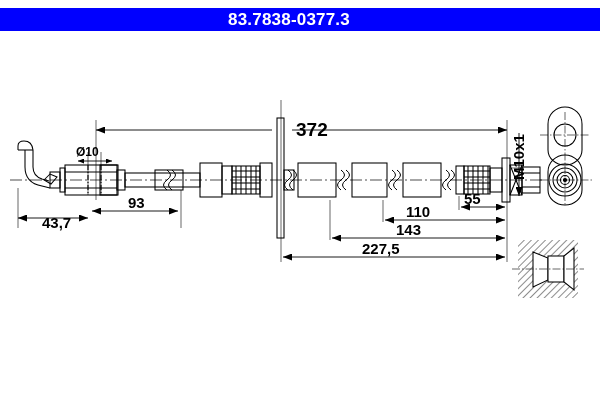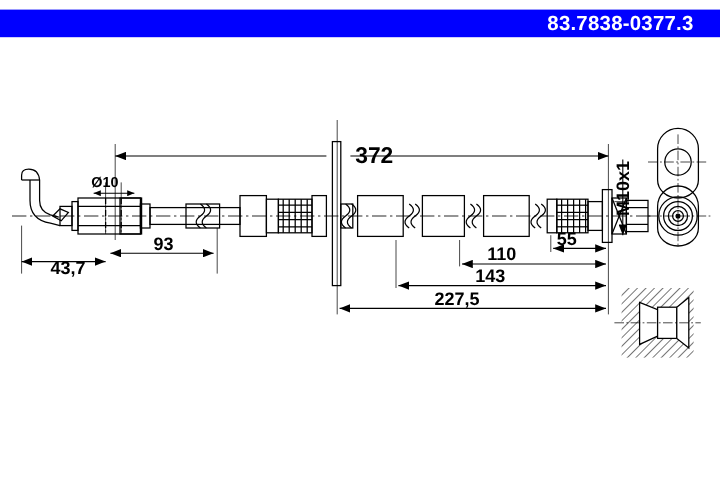--- a/index.html
+++ b/index.html
@@ -1,21 +1,21 @@
 <!DOCTYPE html>
 <html><head>
 <meta charset="utf-8">
 <style>
   html,body{margin:0;padding:0;background:#fff;}
   body{width:600px;height:400px;overflow:hidden;
        font-family:"Liberation Sans",sans-serif;}
   #sheet{position:relative;width:600px;height:400px;background:#fff;}
   #header{position:absolute;left:0;top:8px;width:600px;height:23px;
           background:#0000ff;display:flex;align-items:center;
-          justify-content:flex-end;}
+          justify-content:center;}
   #header .t{color:#ffffff;font-size:17px;font-weight:bold;
              letter-spacing:.2px;line-height:23px;}
   #header .gap{display:inline-block;width:22px;}
   svg{position:absolute;left:0;top:0;}
   .lbl{font-family:"Liberation Sans",sans-serif;font-weight:bold;
        fill:#000;font-size:15px;}
   .lbl-s{font-family:"Liberation Sans",sans-serif;font-weight:bold;
          fill:#000;font-size:12px;}
   .lbl-big{font-family:"Liberation Sans",sans-serif;font-weight:bold;
            fill:#000;font-size:19px;}

